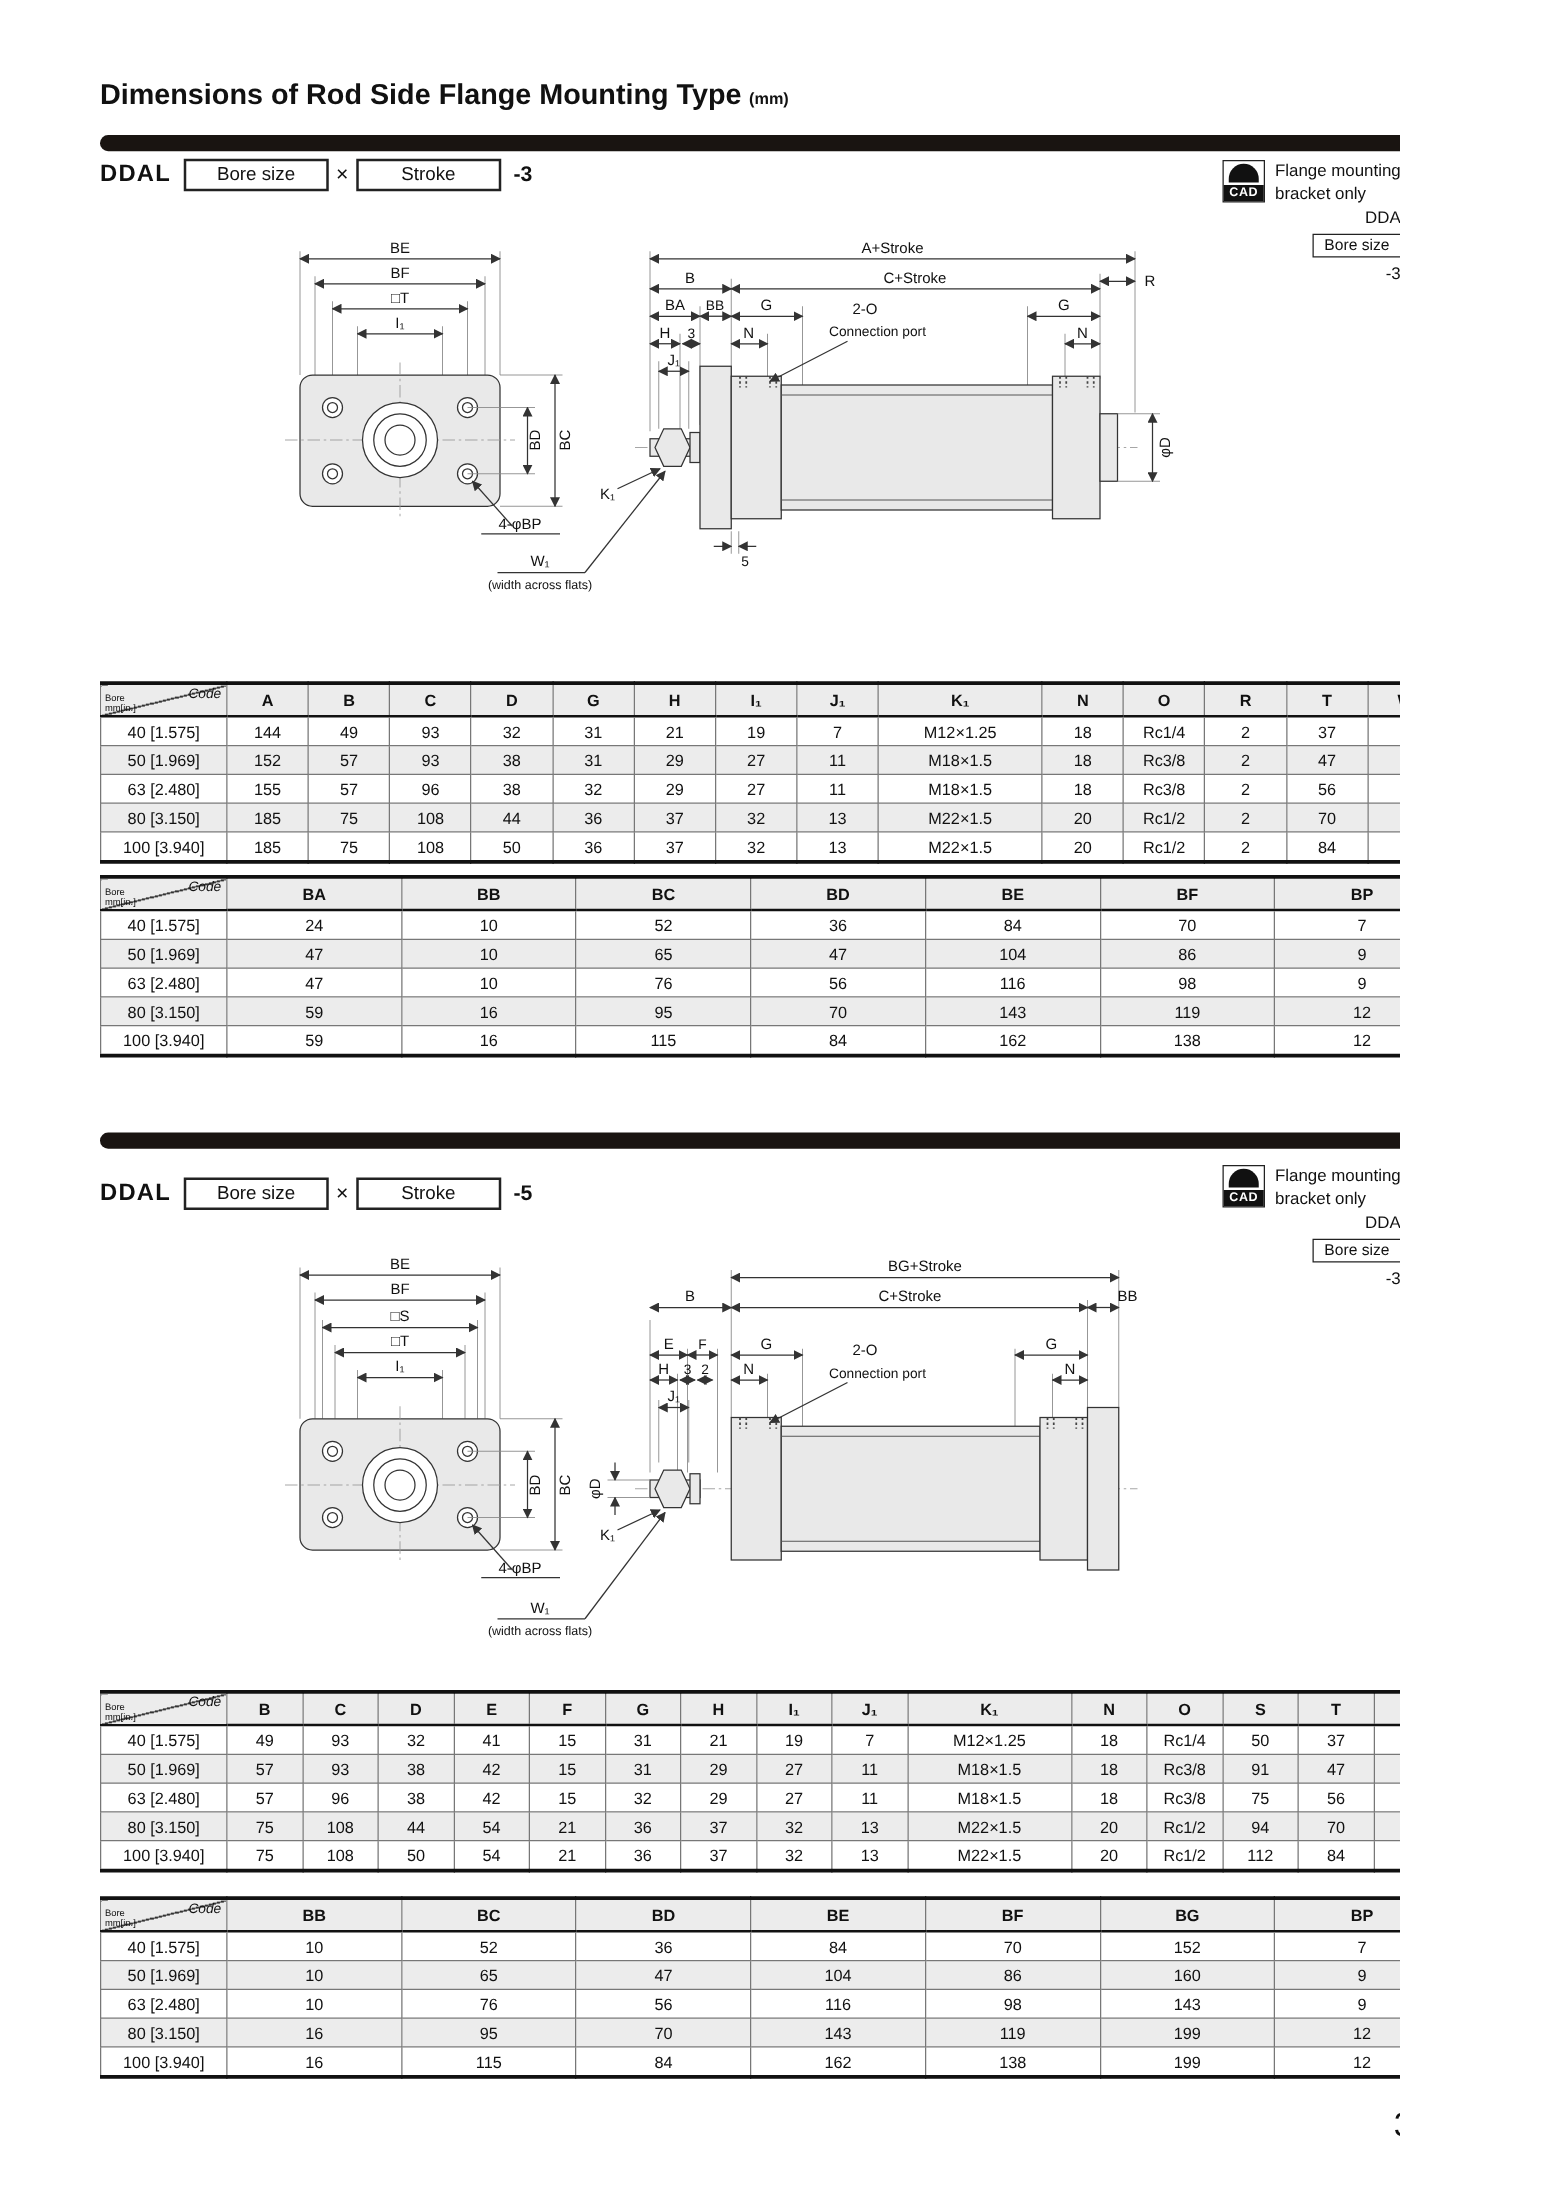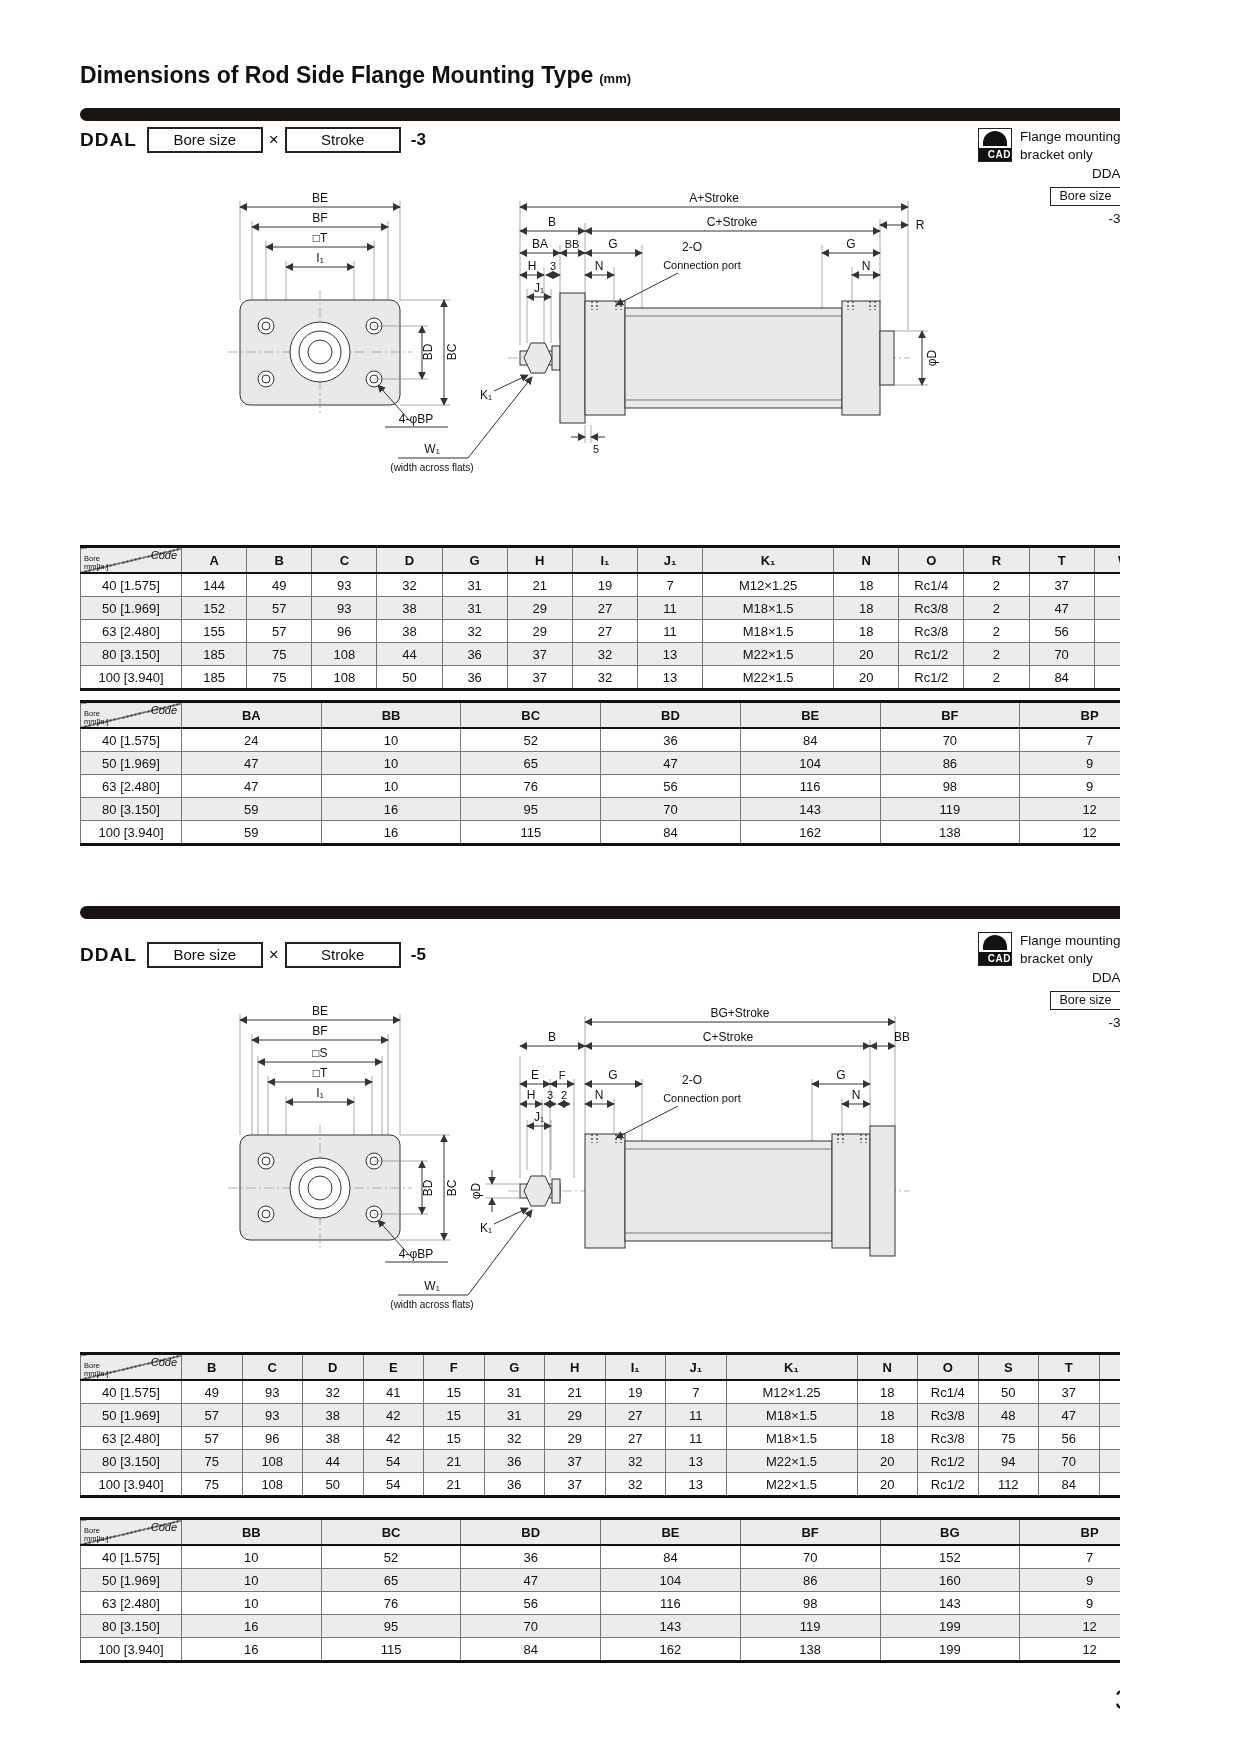--- a/index.html
+++ b/index.html
@@ -13,21 +13,21 @@
   .model-name{font-size:19px;font-weight:bold;letter-spacing:1px;}
   .model-box{border:2px solid #222;width:112px;height:22px;line-height:22px;
              text-align:center;font-size:15px;}
   .model-times{font-size:17px;margin:0 -4px;}
   .model-suffix{font-size:17px;font-weight:bold;}
   .cad-block{display:flex;gap:8px;align-items:flex-start;}
   .cad-icon{width:32px;height:32px;border:1px solid #222;position:relative;background:#fff;flex:0 0 32px;}
   .cad-dome{position:absolute;left:4px;top:2px;width:24px;height:15px;background:#111;
             border-radius:12px 12px 0 0;}
   .cad-word{position:absolute;left:0;bottom:0;width:100%;height:13px;background:#111;color:#fff;
-            font-size:10px;font-weight:bold;text-align:right;line-height:13px;letter-spacing:0.5px;}
+            font-size:10px;font-weight:bold;text-align:center;line-height:13px;letter-spacing:0.5px;}
   .cad-text{font-size:13.5px;line-height:18px;white-space:nowrap;}
   .cad-dda{display:flex;align-items:flex-end;gap:4px;margin-top:1px;flex-direction:column;}
   .cad-small-box{border:1px solid #222;padding:0 8px;height:17px;line-height:17px;font-size:12.5px;}
   table.dimtable{border-collapse:collapse;table-layout:fixed;width:1080px;
                  border-top:3px solid #111;border-bottom:3px solid #111;background:#fff;}
   .dimtable th,.dimtable td{border:1px solid #777;height:22px;padding:0;text-align:center;
                  font-size:13px;font-weight:normal;overflow:hidden;white-space:nowrap;}
   .dimtable thead th{background:#ececec;font-weight:bold;height:24px;border-bottom:2px solid #111;}
   .dimtable thead th.wide{width:130px;}
   .dimtable th.corner{width:100px;position:relative;background:#ececec;
@@ -646,21 +646,21 @@
           <td>38</td>
           <td>42</td>
           <td>15</td>
           <td>31</td>
           <td>29</td>
           <td>27</td>
           <td>11</td>
           <td>M18×1.5</td>
           <td>18</td>
           <td>Rc3/8</td>
-          <td>48</td>
+          <td>91</td>
           <td>47</td>
           <td>19</td>
         </tr>
         <tr>
           <th class="bore">63 [2.480]</th>
           <td>57</td>
           <td>96</td>
           <td>38</td>
           <td>42</td>
           <td>15</td>

